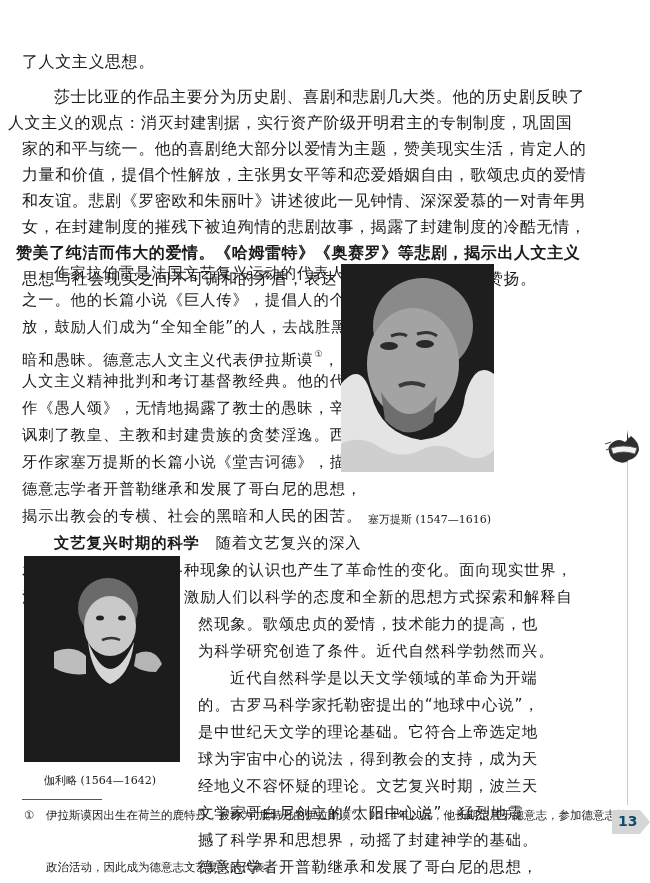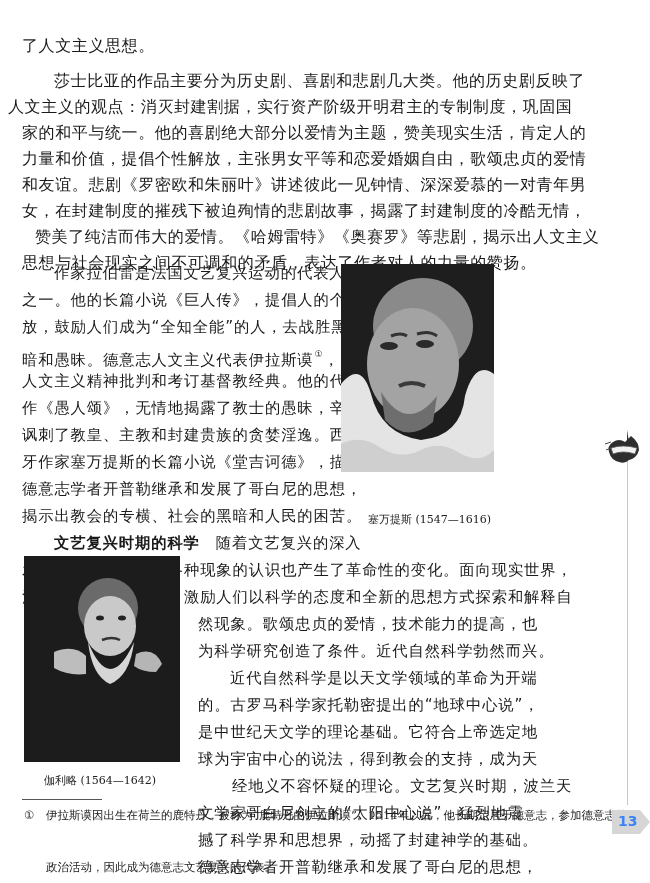--- a/index.html
+++ b/index.html
@@ -21,21 +21,21 @@
       width: 650px;
       height: 883px;
     }
     .line {
       position: absolute;
       white-space: nowrap;
       font-size: 16px;
       line-height: 20px;
       letter-spacing: 0.6px;
     }
-    .song { font-family: "DejaVu Serif", "Liberation Serif", serif; }
+    .song { font-family: "DejaVu Serif", "Liberation Serif", serif; margin-top: 16px; }
     .hei  { font-family: "DejaVu Sans", "Liberation Sans", sans-serif; font-size: 15.3px; letter-spacing: 0.9px; }
     .bold { font-weight: bold; }
     sup.fn { font-size: 9px; vertical-align: 8px; margin-left: 1px; }
 
     .portrait {
       position: absolute;
       background: #222;
       overflow: hidden;
     }
     .portrait svg { display: block; }
@@ -78,38 +78,38 @@
       position: absolute;
       left: 612px; top: 808px;
       width: 38px; height: 28px;
     }
     .page-badge .num {
       position: absolute;
       left: 6px; top: 5px;
       font-family: "DejaVu Sans", "Liberation Sans", sans-serif;
       font-weight: bold;
       font-size: 14px;
-      color: #3b82f6;
+      color: #0c4a6e;
     }
   </style>
 </head>
 <body>
 
 <div class="page">
 
   <div class="line song" style="left:22px; top:36px;">了人文主义思想。</div>
 
   <div>
     <div class="line song" style="left:54px; top:71px;">莎士比亚的作品主要分为历史剧、喜剧和悲剧几大类。他的历史剧反映了</div>
     <div class="line song" style="left:8px; top:97px;">人文主义的观点：消灭封建割据，实行资产阶级开明君主的专制制度，巩固国</div>
     <div class="line song" style="left:22px; top:123px;">家的和平与统一。他的喜剧绝大部分以爱情为主题，赞美现实生活，肯定人的</div>
     <div class="line song" style="left:22px; top:149px;">力量和价值，提倡个性解放，主张男女平等和恋爱婚姻自由，歌颂忠贞的爱情</div>
     <div class="line song" style="left:22px; top:175px;">和友谊。悲剧《罗密欧和朱丽叶》讲述彼此一见钟情、深深爱慕的一对青年男</div>
     <div class="line song" style="left:22px; top:201px;">女，在封建制度的摧残下被迫殉情的悲剧故事，揭露了封建制度的冷酷无情，</div>
-    <div class="line song" style="left:35px; top:227px;">赞美了纯洁而伟大的爱情。《哈姆雷特》《奥赛罗》等悲剧，揭示出人文主义</div>
+    <div class="line song" style="left:16px; top:227px;font-weight:bold;">赞美了纯洁而伟大的爱情。《哈姆雷特》《奥赛罗》等悲剧，揭示出人文主义</div>
     <div class="line song" style="left:22px; top:253px;">思想与社会现实之间不可调和的矛盾，表达了作者对人的力量的赞扬。</div>
   </div>
 
   <div>
     <div class="line hei" style="left:54px; top:263px;">作家拉伯雷是法国文艺复兴运动的代表人物</div>
     <div class="line hei" style="left:22px; top:290px;">之一。他的长篇小说《巨人传》，提倡人的个性解</div>
     <div class="line hei" style="left:22px; top:317px;">放，鼓励人们成为“全知全能”的人，去战胜黑</div>
     <div class="line hei" style="left:22px; top:344px;"><span>暗和愚昧。德意志人文主义代表伊拉斯谟</span><sup class="fn">①</sup><span>，以</span></div>
     <div class="line hei" style="left:22px; top:371px;">人文主义精神批判和考订基督教经典。他的代表</div>
     <div class="line hei" style="left:22px; top:398px;">作《愚人颂》，无情地揭露了教士的愚昧，辛辣地</div>
@@ -125,21 +125,21 @@
     <div class="line hei" style="left:22px; top:587px;">注重实践的时代精神，激励人们以科学的态度和全新的思想方式探索和解释自</div>
     <div class="line hei" style="left:198px; top:614px;">然现象。歌颂忠贞的爱情，技术能力的提高，也</div>
     <div class="line hei" style="left:198px; top:641px;">为科学研究创造了条件。近代自然科学勃然而兴。</div>
   </div>
 
   <div>
     <div class="line hei" style="left:230px; top:668px;">近代自然科学是以天文学领域的革命为开端</div>
     <div class="line hei" style="left:198px; top:695px;">的。古罗马科学家托勒密提出的“地球中心说”，</div>
     <div class="line hei" style="left:198px; top:722px;">是中世纪天文学的理论基础。它符合上帝选定地</div>
     <div class="line hei" style="left:198px; top:749px;">球为宇宙中心的说法，得到教会的支持，成为天</div>
-    <div class="line hei" style="left:198px; top:776px;margin-left:34px;">经地义不容怀疑的理论。文艺复兴时期，波兰天</div>
+    <div class="line hei" style="left:198px; top:776px;">经地义不容怀疑的理论。文艺复兴时期，波兰天</div>
     <div class="line hei" style="left:198px; top:803px;text-align:center;">文学家哥白尼创立的“太阳中心说”，猛烈地震</div>
     <div class="line hei" style="left:198px; top:830px;">撼了科学界和思想界，动摇了封建神学的基础。</div>
     <div class="line hei" style="left:198px; top:857px;">德意志学者开普勒继承和发展了哥白尼的思想，</div>
 
   </div>
 
   <div class="portrait" style="left:341px; top:264px; width:153px; height:208px;">
     <svg width="153" height="208" viewBox="0 0 153 208">
       <rect width="153" height="208" fill="#1e1e1e"></rect>
       <ellipse cx="82" cy="62" rx="50" ry="48" fill="#8a8a8a"></ellipse>

